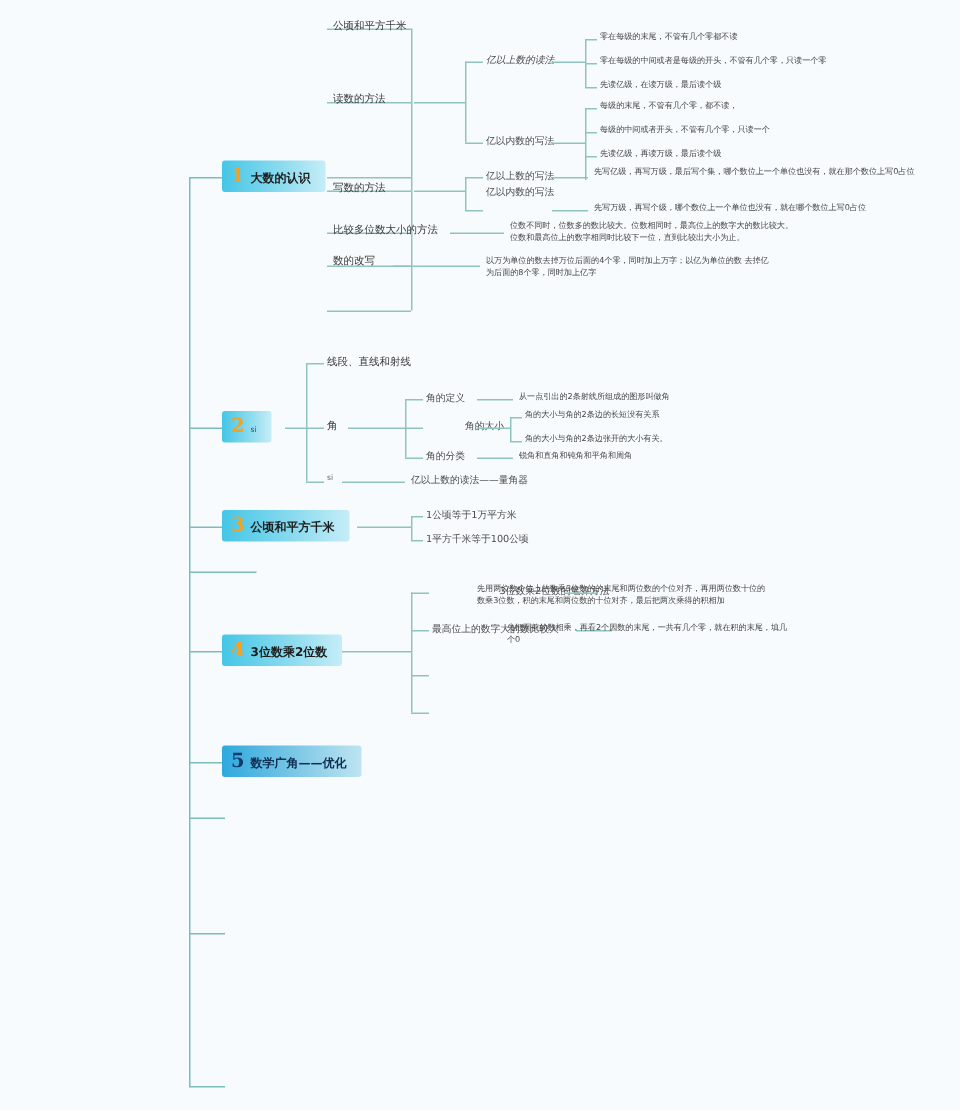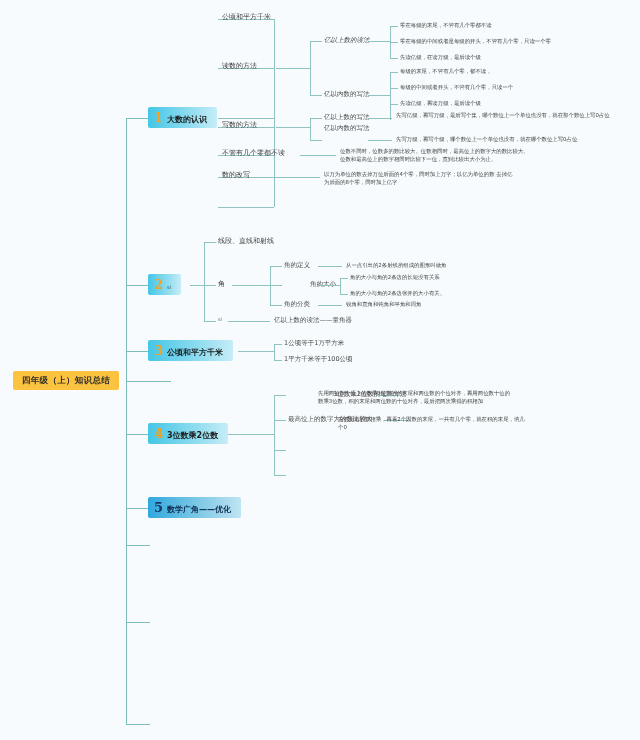--- a/index.html
+++ b/index.html
@@ -113,21 +113,20 @@
     font-size: 5px;
     color: #5a6a72;
     white-space: nowrap;
   }
 </style>
 </head>
 <body style="background: rgb(247, 251, 253);">
 
 <div id="canvas">
 
-  <div class="root-node" style="left:13px; top:371px;">四年级（上）知识总结</div>
 
   <div class="hline thick" style="left:126px; top:381px; width:45px;"></div>
 
   <div class="vline thick" style="left:126px; top:118px; height:606px;"></div>
 
   <div class="hline thick" style="left:126px; top:118px; width:24px;"></div>
   <div class="l1-node" style="left:148px; top:107px;">
     <span class="l1-num">1</span>
     <span class="l1-label">大数的认识</span>
   </div>
@@ -174,21 +173,21 @@
   <div class="l3-text" style="left:324px; top:113px;">亿以上数的写法</div>
   <div class="hline" style="left:368px; top:118px; width:24px;"></div>
   <div class="leaf-text" style="left:396px; top:112px;">先写亿级，再写万级，最后写个集，哪个数位上一个单位也没有，就在那个数位上写0占位</div>
 
   <div class="hline" style="left:310px; top:140px; width:12px;"></div>
   <div class="l3-text" style="left:324px; top:124px;">亿以内数的写法</div>
   <div class="hline" style="left:368px; top:140px; width:24px;"></div>
   <div class="leaf-text" style="left:396px; top:136px;">先写万级，再写个级，哪个数位上一个单位也没有，就在哪个数位上写0占位</div>
 
   <div class="hline" style="left:218px; top:155px; width:56px;"></div>
-  <div class="l2-text" style="left:222px; top:149px;">不管有几个零都不读</div>
+  <div class="l2-text" style="left:222px; top:149px;">比较多位数大小的方法</div>
   <div class="hline" style="left:300px; top:155px; width:36px;"></div>
   <div class="leaf-text" style="left:340px; top:148px;">位数不同时，位数多的数比较大。位数相同时，最高位上的数字大的数比较大。
 位数和最高位上的数字相同时比较下一位，直到比较出大小为止。</div>
 
   <div class="hline" style="left:218px; top:177px; width:56px;"></div>
   <div class="l2-text" style="left:222px; top:171px;font-family:Liberation Mono, monospace;">数的改写</div>
   <div class="hline" style="left:262px; top:177px; width:58px;"></div>
   <div class="leaf-text" style="left:324px; top:171px;">以万为单位的数去掉万位后面的4个零，同时加上万字；以亿为单位的数 去掉亿
 为后面的8个零，同时加上亿字</div>
 

